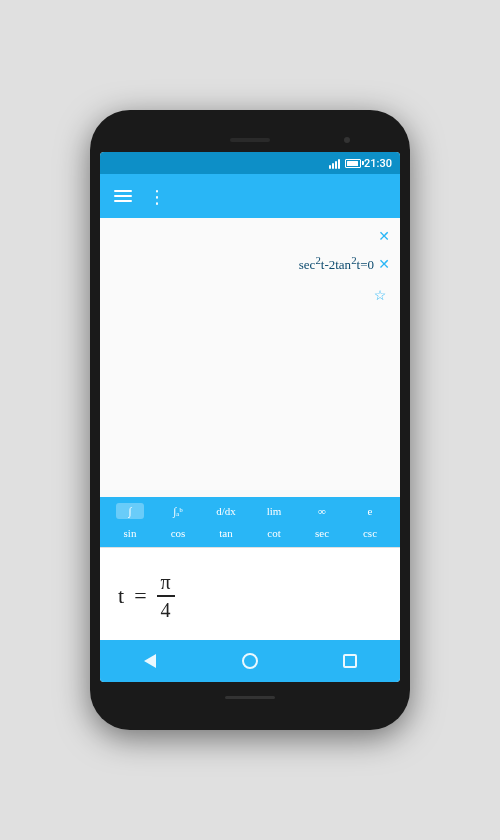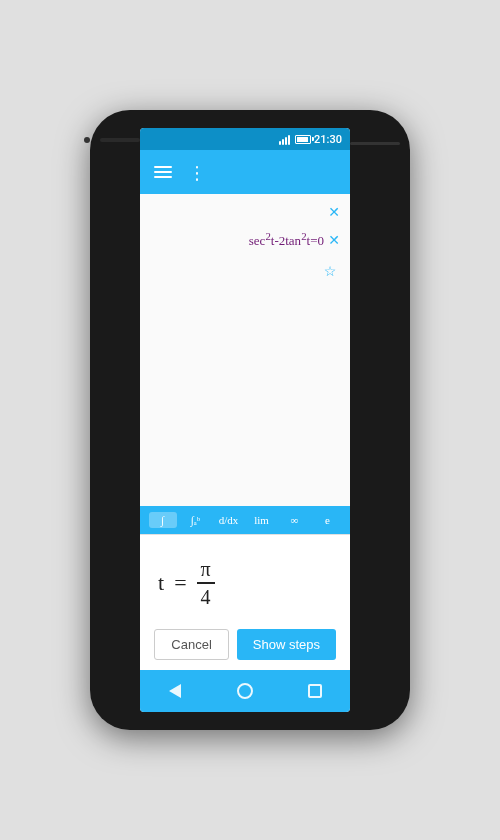--- a/index.html
+++ b/index.html
@@ -15,20 +15,21 @@
 
     .phone-outer {
       width: 320px;
       height: 620px;
       background: #1a1a1a;
       border-radius: 40px;
       padding: 18px 10px;
       box-shadow: 0 8px 32px rgba(0,0,0,0.5);
       position: relative;
       display: flex;
+      flex-direction: column;
     }
 
     .phone-top-bar {
       display: flex;
       justify-content: center;
       align-items: center;
       height: 24px;
       position: relative;
     }
 
@@ -187,21 +188,21 @@
 
     .equation-row {
       display: flex;
       justify-content: flex-end;
       align-items: center;
       padding: 4px 0;
     }
 
     .equation-text {
       font-size: 13px;
-      color: #701a75;
+      color: #0c4a6e;
       flex: 1;
       text-align: right;
       font-family: serif;
     }
 
     .row-action {
       width: 20px;
       height: 20px;
       display: flex;
       align-items: center;
@@ -452,37 +453,41 @@
 
       <div class="math-toolbar">
         <div class="toolbar-row">
           <span class="toolbar-btn active">∫</span>
           <span class="toolbar-btn">∫ₐᵇ</span>
           <span class="toolbar-btn">d/dx</span>
           <span class="toolbar-btn">lim</span>
           <span class="toolbar-btn">∞</span>
           <span class="toolbar-btn">e</span>
         </div>
+        <div class="toolbar-row">
+          <span class="toolbar-btn">sin</span>
+          <span class="toolbar-btn">cos</span>
+          <span class="toolbar-btn">tan</span>
+          <span class="toolbar-btn">cot</span>
+          <span class="toolbar-btn">sec</span>
+          <span class="toolbar-btn">csc</span>
+        </div>
       </div>
 
       <div class="solution-panel">
 
         <div class="solution-math">
           <span>t</span>
           <span>=</span>
           <div class="fraction">
             <span class="fraction-num">π</span>
             <span class="fraction-den">4</span>
           </div>
         </div>
 
-        <div class="solution-actions">
-          <button class="btn-cancel">Cancel</button>
-          <button class="btn-show-steps">Show steps</button>
-        </div>
       </div>
 
     </div>
 
     <div class="bottom-nav">
       <div class="nav-icon">
         <div class="back-triangle"></div>
       </div>
       <div class="nav-icon">
         <div class="home-circle"></div>

